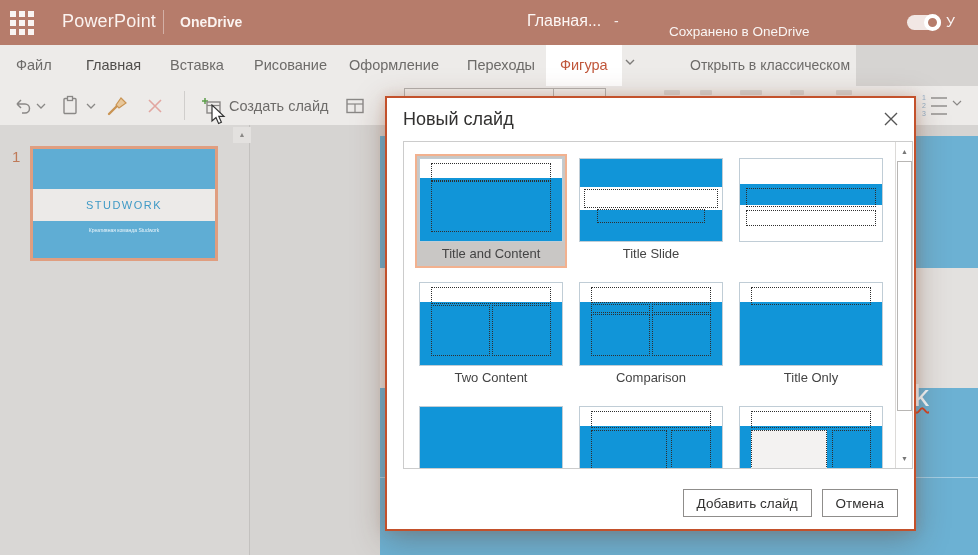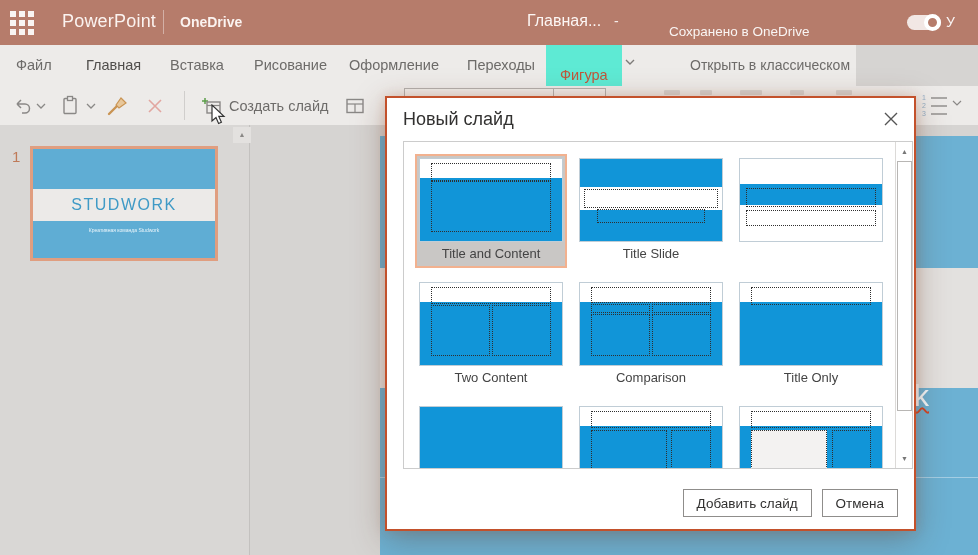--- a/index.html
+++ b/index.html
@@ -18,21 +18,21 @@
   .docstatus { position:absolute; left:669px; top:14px; font-size:13.5px; color:rgba(255,255,255,.92);margin-top:10px; }
   .toggle { position:absolute; left:907px; top:15px; width:34px; height:15px; border-radius:8px; background:rgba(255,255,255,.82); cursor:pointer; }
   .toggle .knob { position:absolute; right:0px; top:-1px; width:17px; height:17px; border-radius:50%; background:var(--topbar-bg); border:4px solid #ffffff; }
   .togglelabel { position:absolute; left:946px; top:14px; font-size:14px; color:rgba(255,255,255,.92); }
 
   
   .tabsrow { position:absolute; left:0; top:45px; width:856px; height:41px; background:#edebe9; }
   .tab { position:absolute; top:0; height:41px; line-height:41px; font-size:14.5px; color:#6d6b69; cursor:pointer; }
   .tab.active { color:#504e4c; }
   .tab-underline { position:absolute; left:86px; top:75px; width:58px; height:3px; background:var(--tab-accent); border-radius:2px; }
-  .tab.contextual-bg { background:#5eead4; padding:10px 14px; color:var(--ctx-tab-color); }
+  .tab.contextual-bg { background:#ffffff; padding:0 14px; color:var(--ctx-tab-color); }
   .tabchev { position:absolute; left:624px; top:13px; color:#7d7b79; }
   .openclassic { position:absolute; left:690px; top:0; height:41px; line-height:41px; font-size:14px; color:#6d6b69; cursor:pointer; }
   .bulb { position:absolute; left:958px; top:53px; cursor:pointer; }
 
   
   .toolbar { position:absolute; left:0; top:86px; width:978px; height:39px; background:#edebe9; }
   .tbtn { position:absolute; top:7px; height:26px; display:flex; align-items:center; cursor:pointer; }
   .tsep { position:absolute; left:184px; top:5px; width:1px; height:29px; background:#d0cecc; }
   .newslide-label { font-size:14.5px; color:#6d6b69; margin-left:7px; }
   .dimbox { position:absolute; background:#f0eeec; border:1px solid #b3b1af; }
@@ -43,21 +43,21 @@
   .numlist .n { position:absolute; font-size:7px; color:#92aec6; left:0; }
   .numlist .l { position:absolute; left:9px; width:16px; height:1.6px; background:#a9a7a5; }
   .numlist .chev { position:absolute; left:30px; top:6px; color:#8a8886; }
 
   
   .leftpanel { position:absolute; left:0; top:125px; width:250px; height:430px; background:#d9d7d5; border-right:1px solid #c3c1bf; }
   .panel-arrow { position:absolute; left:233px; top:127px; width:18px; height:16px; background:#e3e1df; color:#8a8886; font-size:7px; text-align:center; line-height:16px; cursor:pointer; }
   .slidenum { position:absolute; left:12px; top:148px; font-size:15px; color:#bf7a58; }
   .thumb1 { position:absolute; left:30px; top:146px; width:188px; height:115px; border:3px solid #e09e80; background:var(--thumb-blue); cursor:pointer; }
   .thumb1 .band { position:absolute; left:0; top:37%; width:100%; height:29%; background:#eceae8; display:flex; align-items:center; justify-content:center; }
-  .thumb1 .band span { font-size:16px; letter-spacing:1.5px; color:#3f9ac6; }
+  .thumb1 .band span { font-size:11px; letter-spacing:1.5px; color:#3f9ac6; }
   .thumb1 .sub { position:absolute; left:0; top:72%; width:100%; text-align:center; font-size:5px; color:#eaf5fb; }
 
   
   .canvas { position:absolute; left:251px; top:125px; width:727px; height:430px; background:#d6d4d2; }
   .bgslide { position:absolute; left:380px; top:136px; width:598px; height:419px; background:var(--bg-slide-blue); }
   .bgslide .band { position:absolute; left:0; top:132px; width:100%; height:120px; background:#e3e1df; }
   .bgslide .ktext { position:absolute; left:534px; top:243px; font-size:30px; color:#f4fafd; text-decoration:underline wavy #d24726 2px; }
   .bgslide .hline { position:absolute; left:0; top:341px; width:100%; height:1px; background:rgba(255,255,255,.38); }
 
   

